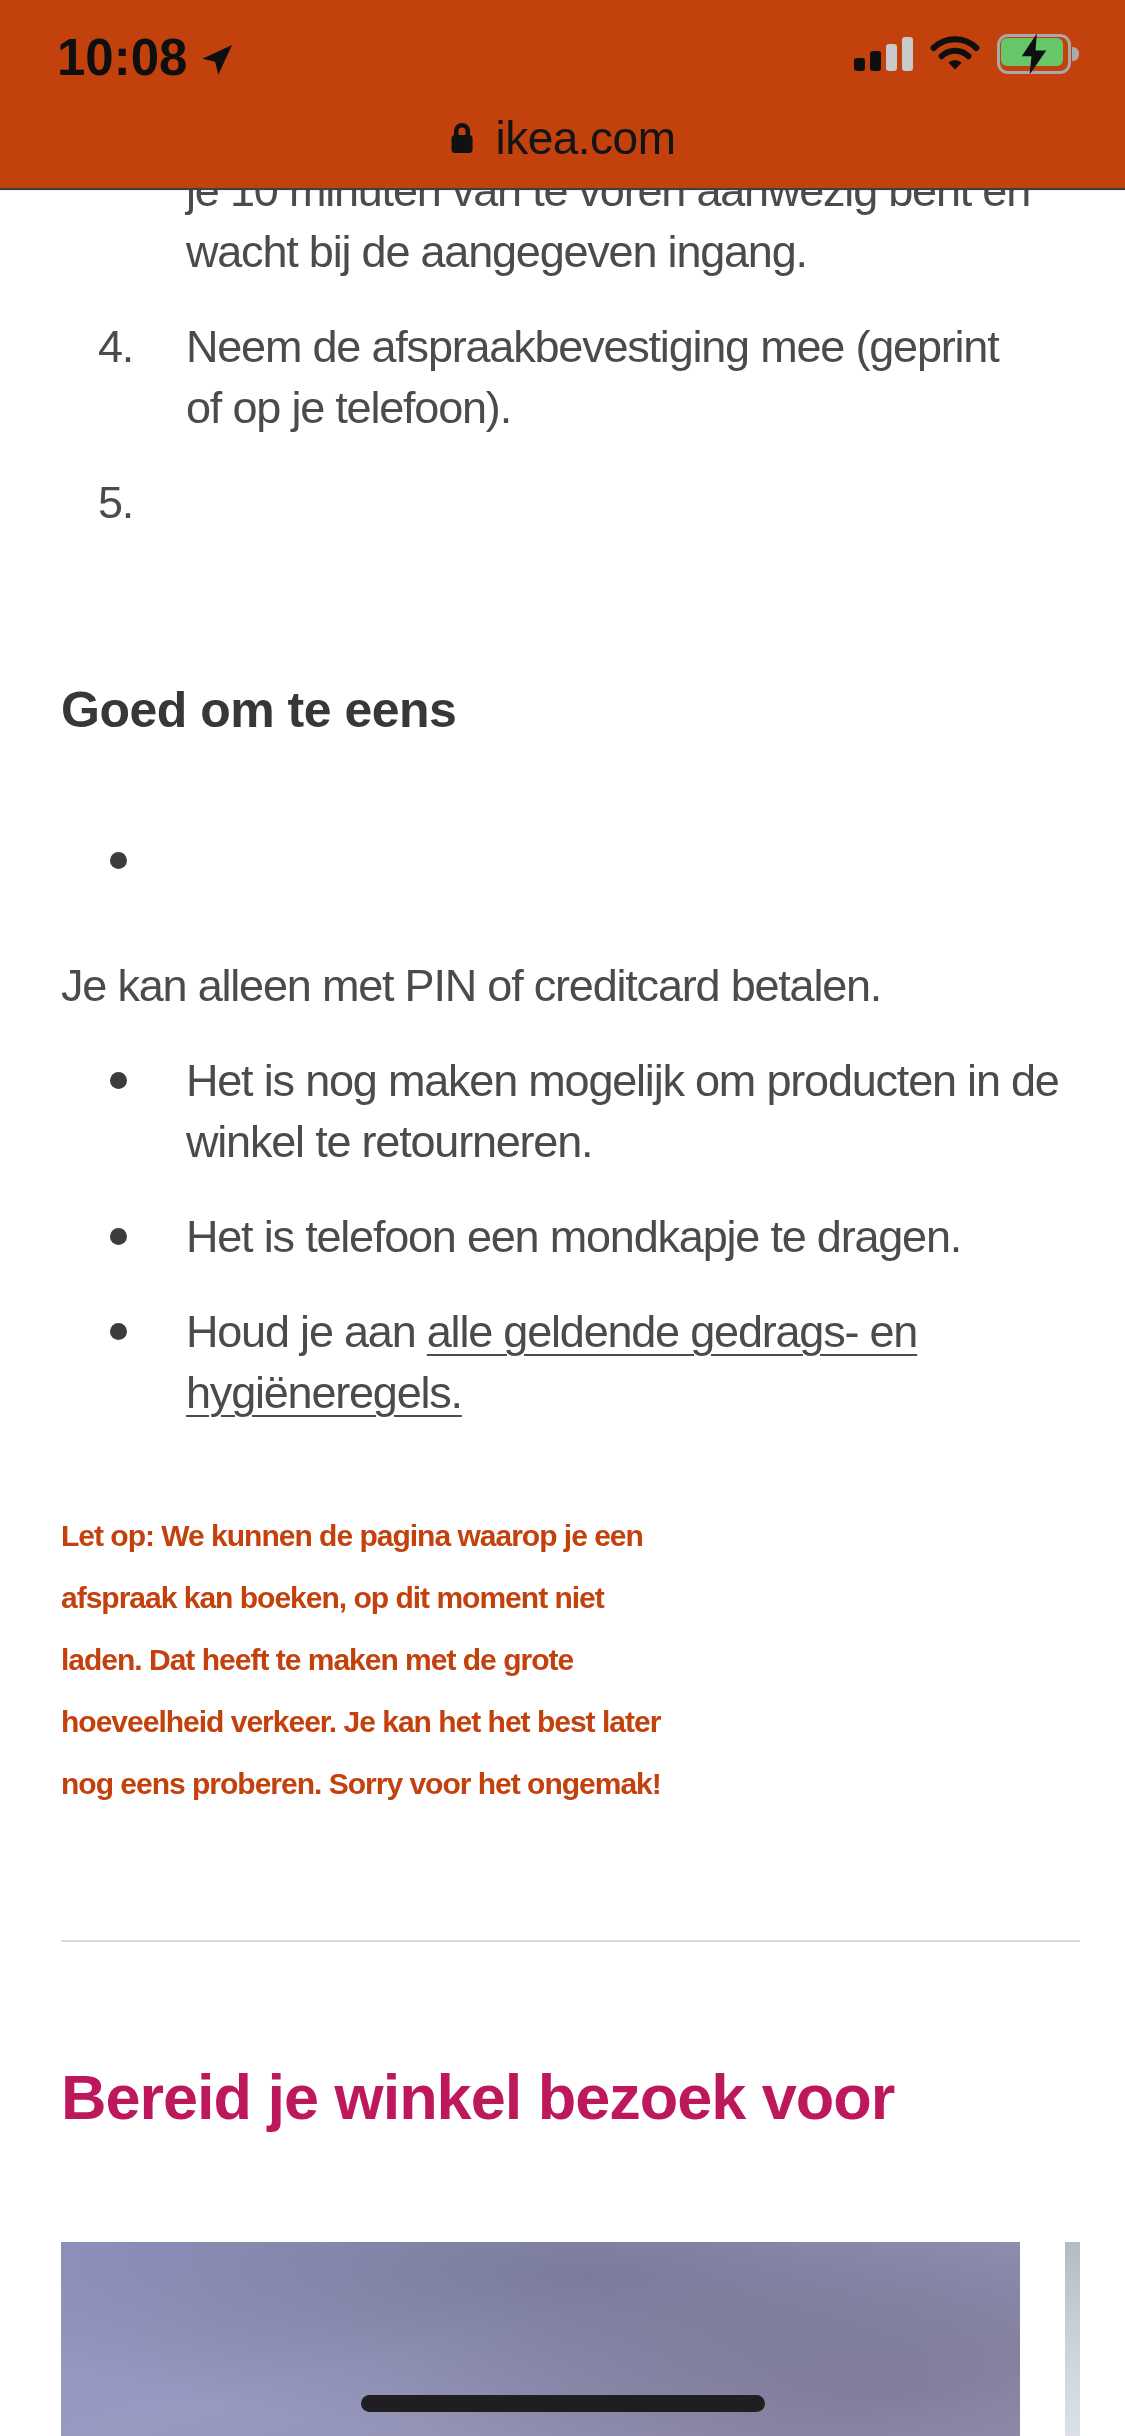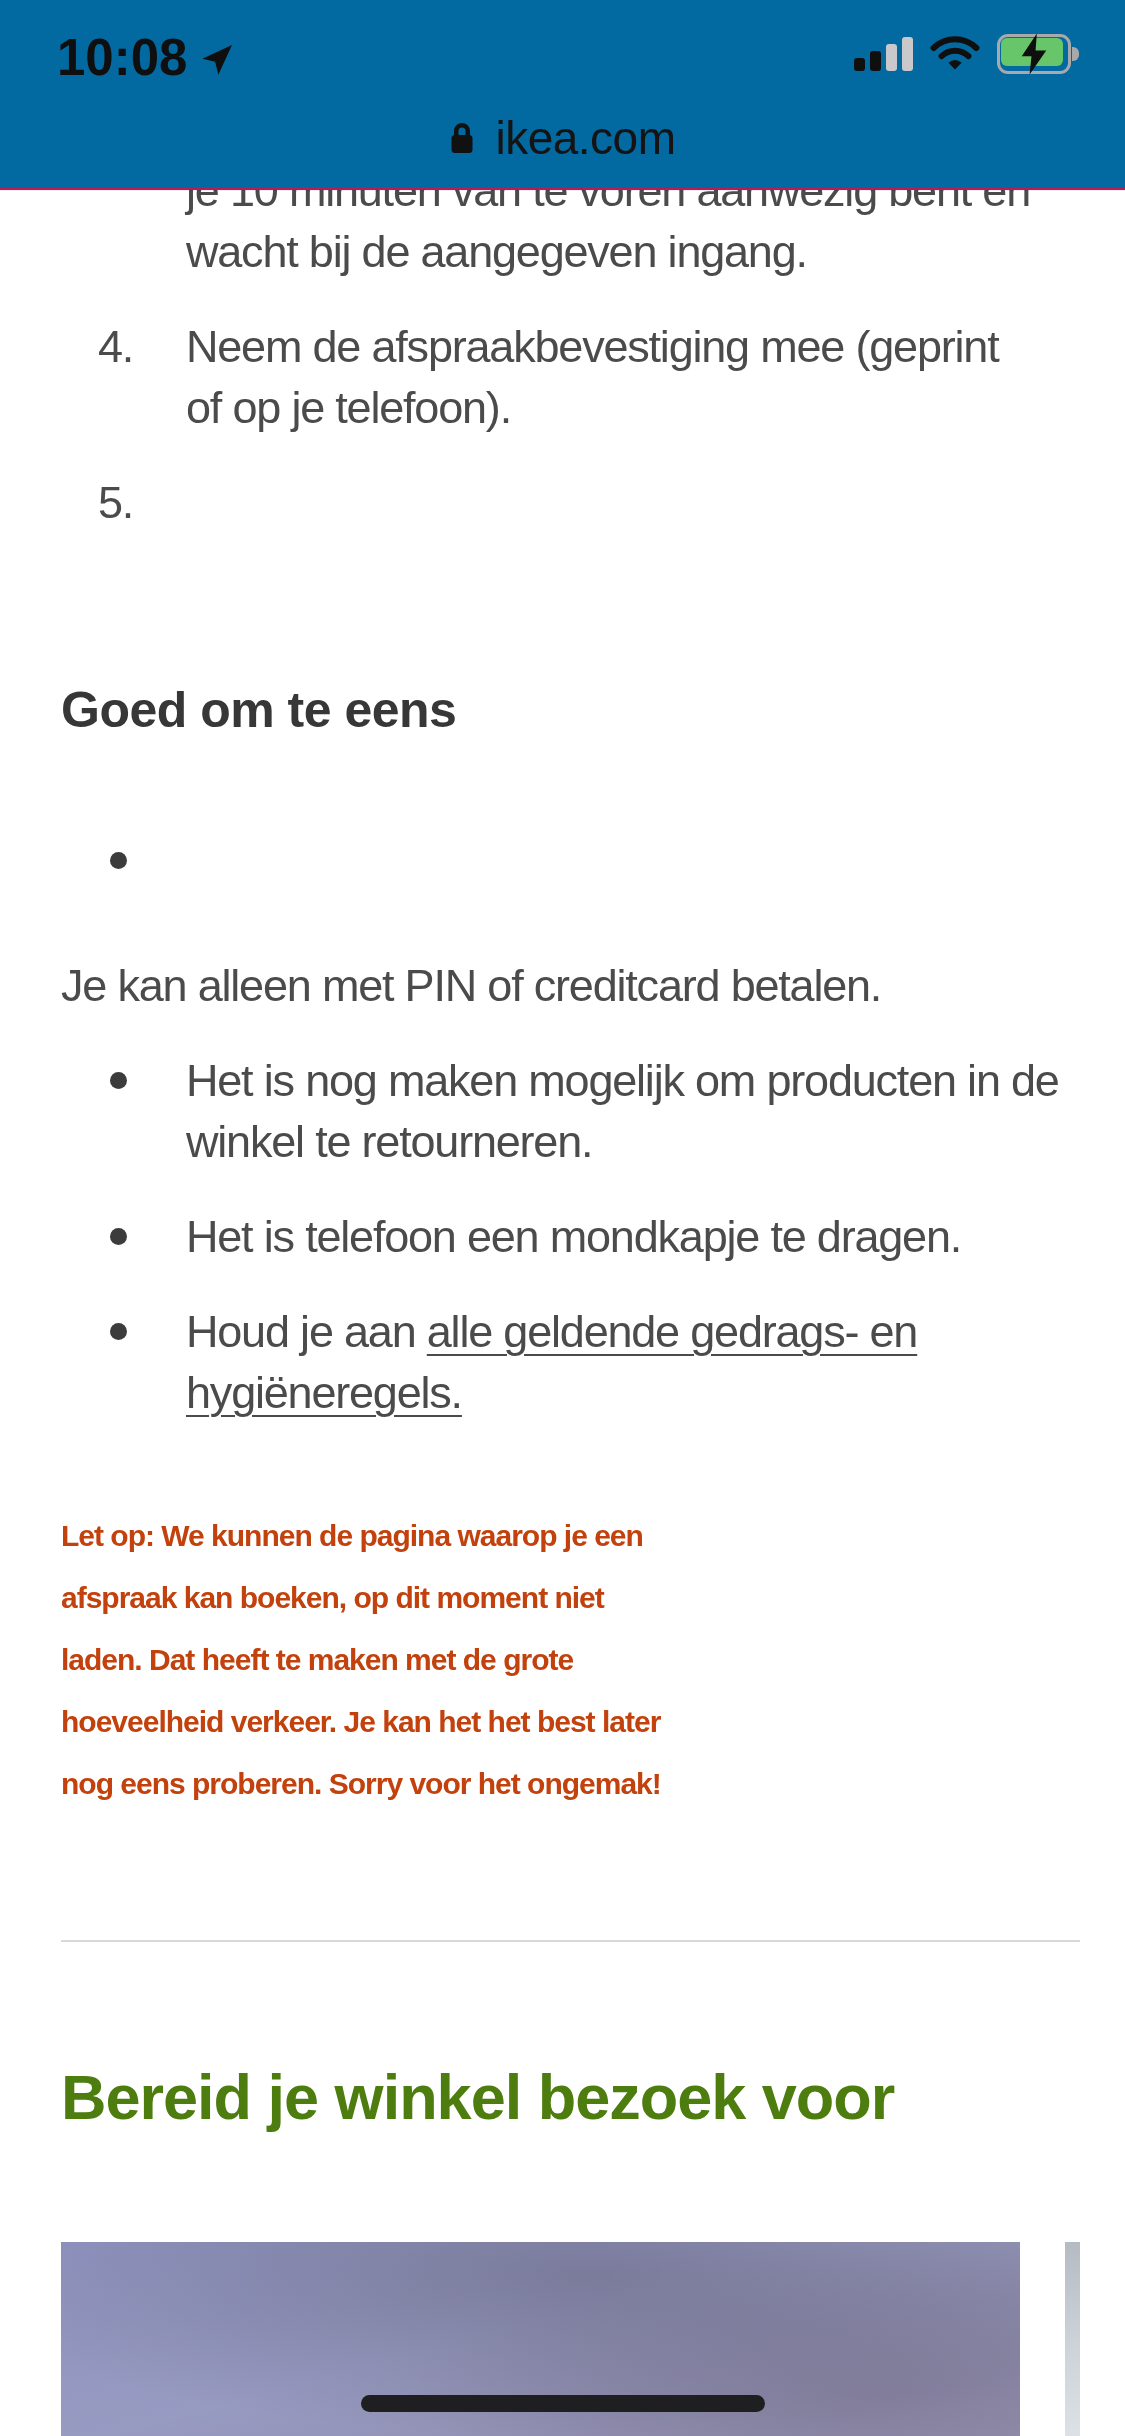--- a/index.html
+++ b/index.html
@@ -5,22 +5,22 @@
   html,body{margin:0;padding:0;}
   body{
     width:1125px;height:2436px;position:relative;overflow:hidden;
     background:#ffffff;
     font-family:"Liberation Sans","DejaVu Sans",sans-serif;
     -webkit-font-smoothing:antialiased;
   }
   
   .header{
     position:relative;z-index:10;
-    height:188px;background:#0369a1;
-    border-bottom:2px solid #be185d;
+    height:188px;background:#c2410c;
+    border-bottom:2px solid #404040;
     box-shadow:0 1px 0 rgba(0,0,0,0.06);
   }
   .status-row{
     position:absolute;top:28px;left:0;right:0;height:64px;
   }
   .time{
     position:absolute;left:57px;top:0;
     font-size:51px;font-weight:700;letter-spacing:0;color:#0f0f0f;
     display:flex;align-items:center;gap:10px;
   }
@@ -69,21 +69,21 @@
   .notice{
     margin:82px 0 0 0;font-weight:700;color:#c2410c;
     font-size:30px;line-height:62px;letter-spacing:-1px;
   }
   .divider{
     margin:125px 0 0 0;border:none;height:0;
     border-top:2px solid #d8d8d8;
   }
   .page-title{
     margin:110px 0 0 0;
-    font-size:63px;line-height:90px;font-weight:700;color:#4d7c0f;letter-spacing:-1px;
+    font-size:63px;line-height:90px;font-weight:700;color:#be185d;letter-spacing:-1px;
   }
   .carousel{
     margin:100px 0 0 0;
     display:flex;gap:45px;height:330px;
   }
   .photo-main{
     flex:0 0 959px;height:330px;
     background:
       radial-gradient(120% 90% at 55% 10%, rgba(90,88,110,0.45) 0%, rgba(90,88,110,0) 55%),
       radial-gradient(80% 80% at 85% 45%, rgba(108,100,125,0.35) 0%, rgba(108,100,125,0) 60%),

